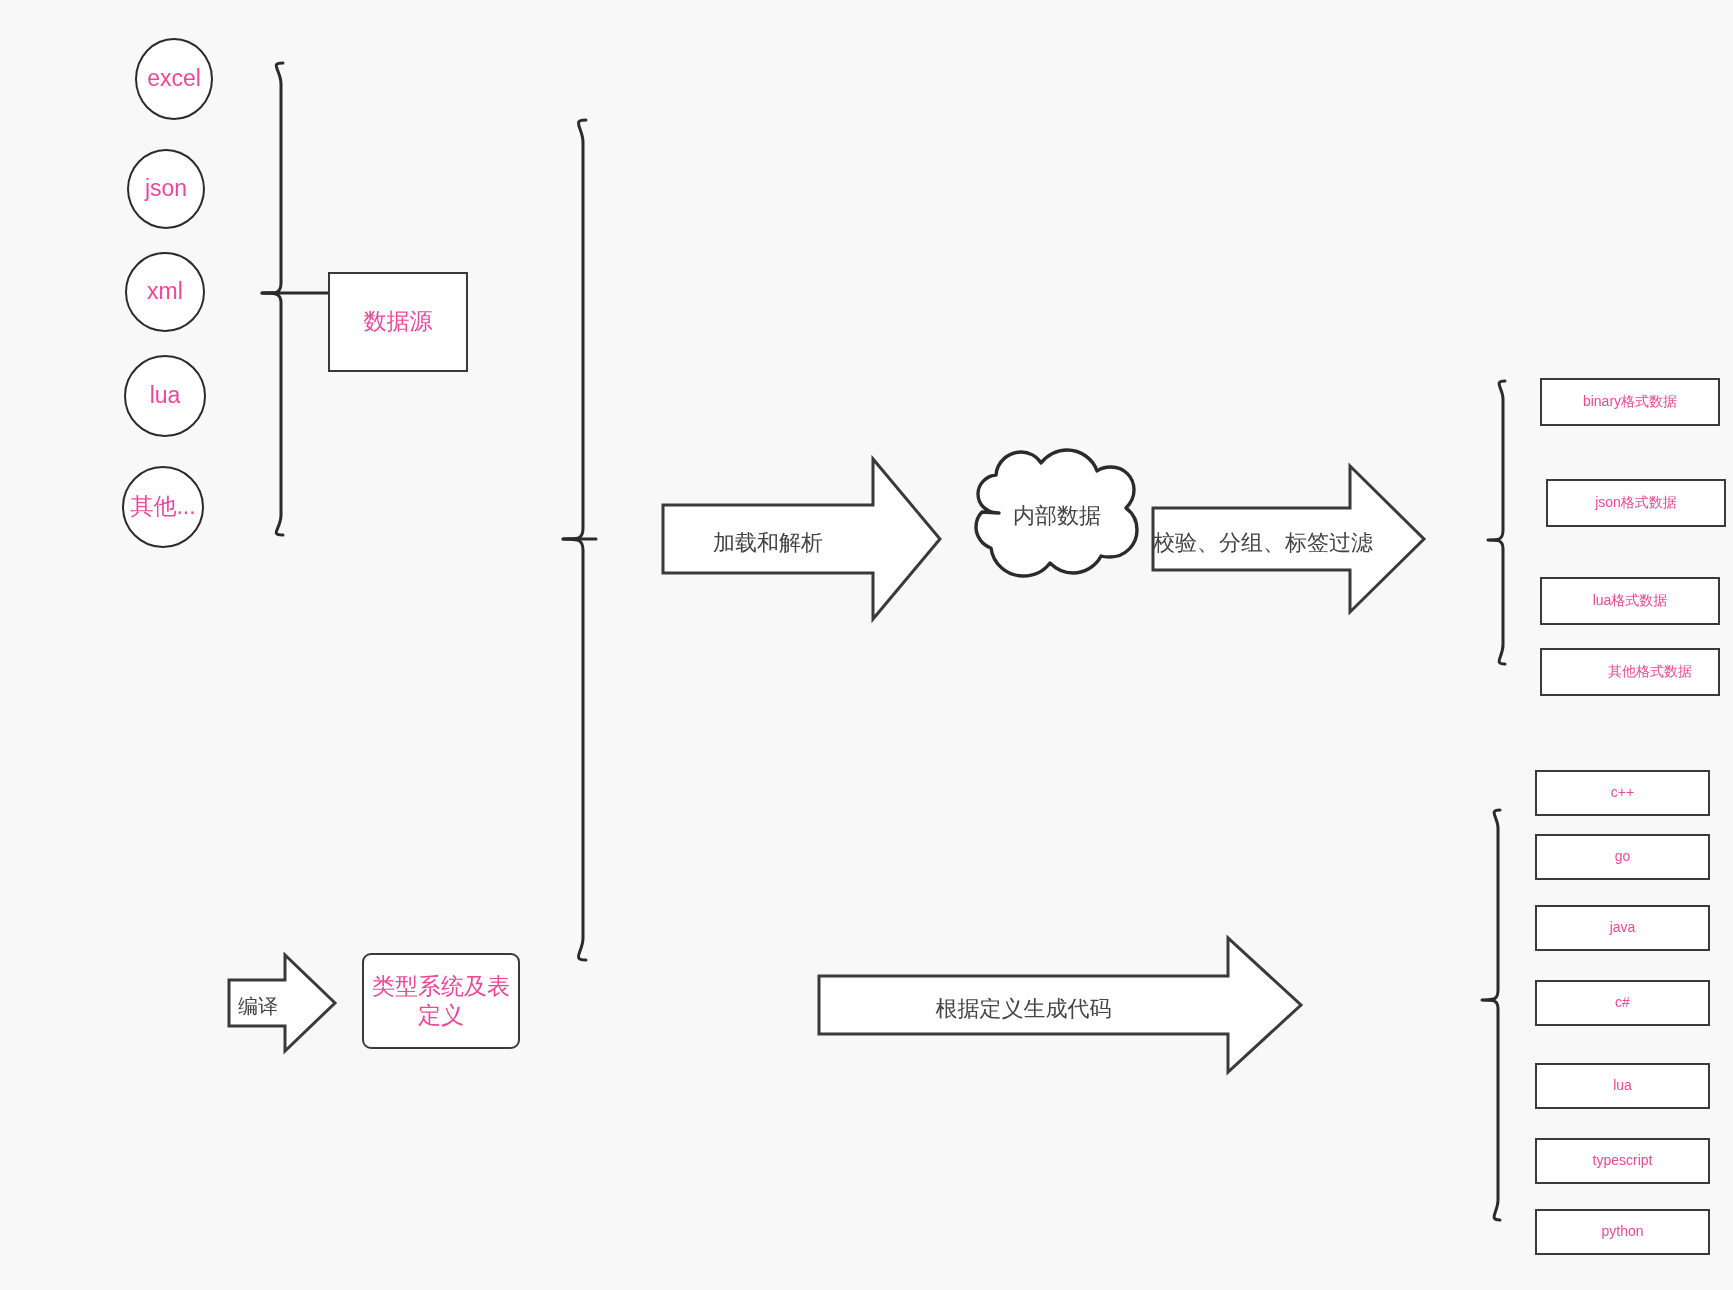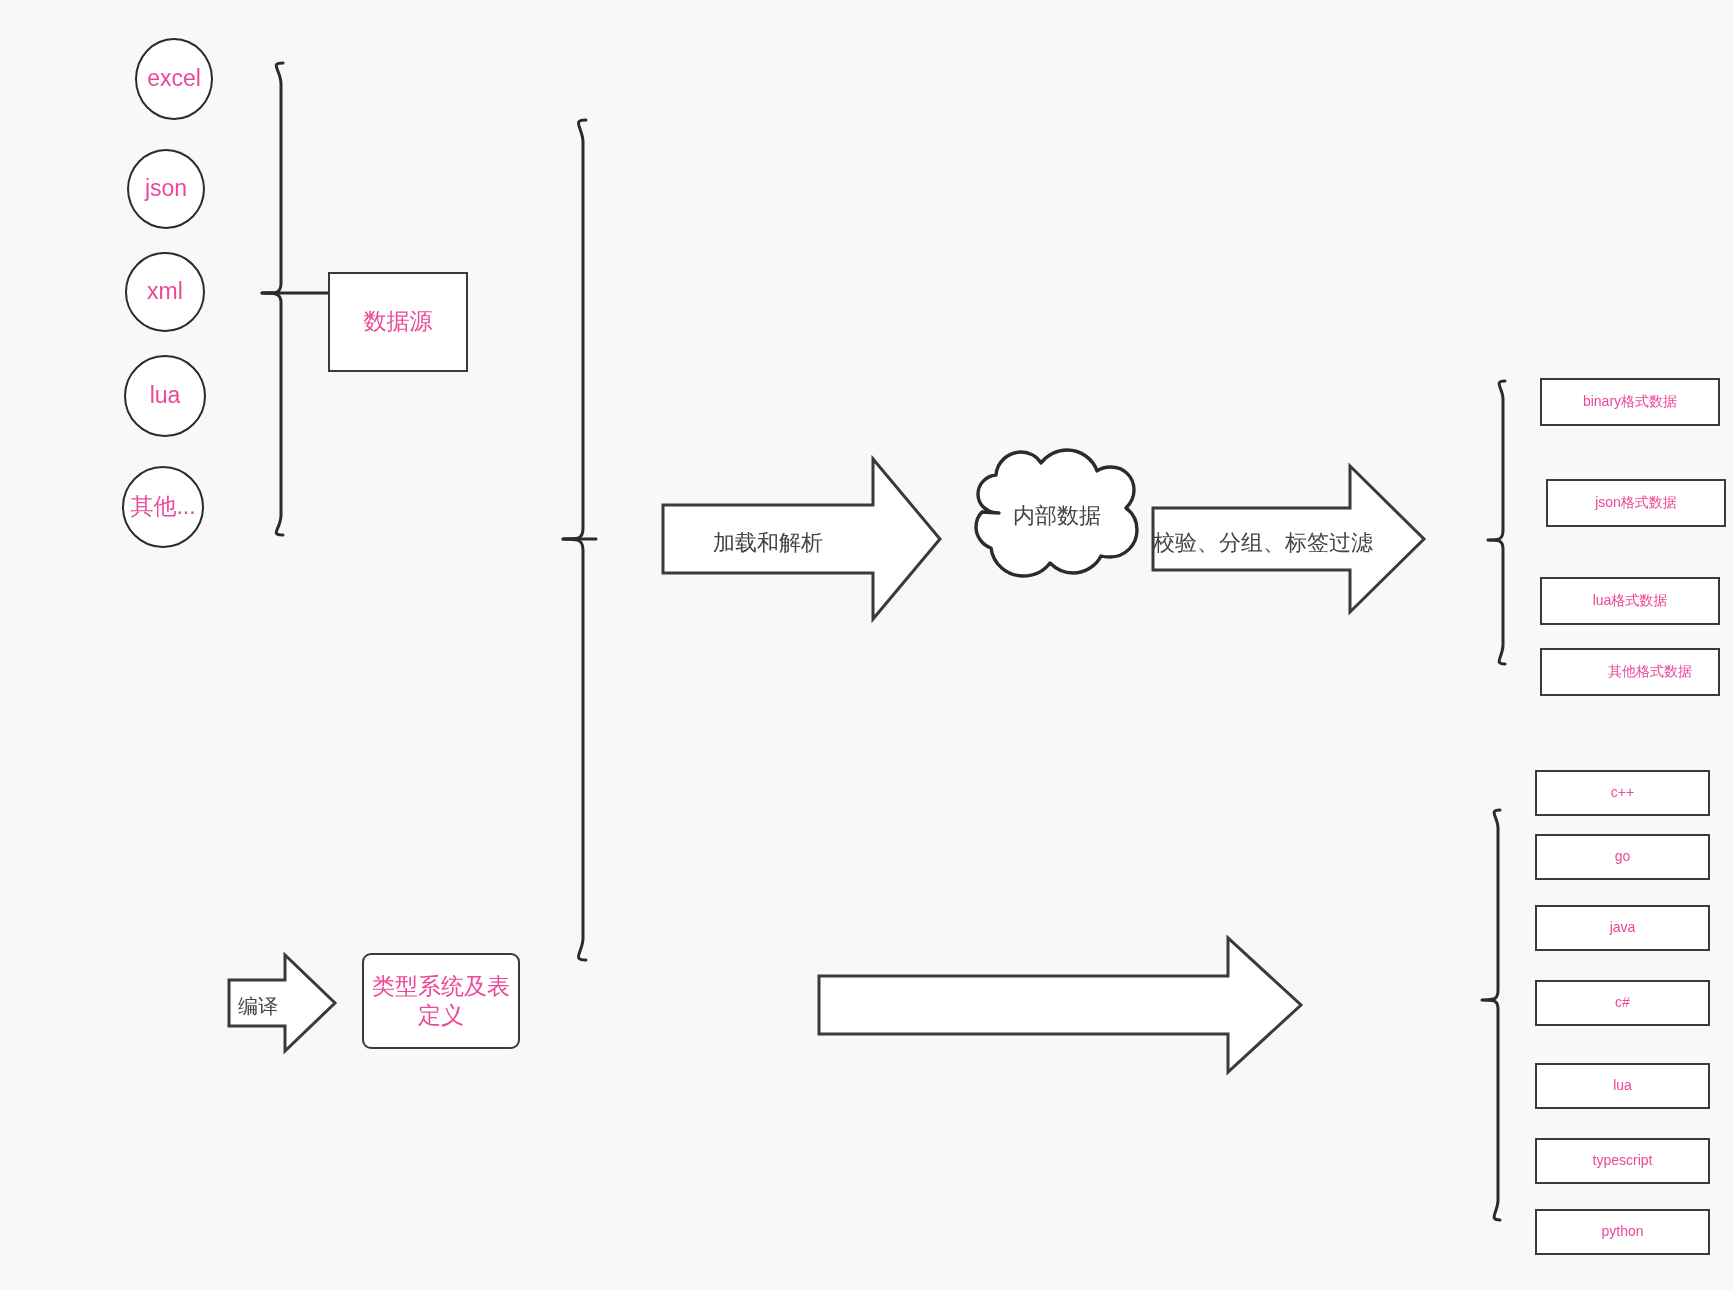--- a/index.html
+++ b/index.html
@@ -182,20 +182,21 @@
   <div class="node rect" style="left:328px; top:272px; width:140px; height:100px;">
     <span>数据源</span>
   </div>
 
   <div class="arrow-label" style="left:663px; top:528px; width:210px;">加载和解析</div>
 
   <div class="arrow-label" style="left:982px; top:501px; width:150px;">内部数据</div>
 
   <div class="arrow-label" style="left:1153px; top:528px; width:197px;">校验、分组、标签过滤</div>
 
+  <div class="arrow-label" style="left:819px; top:994px; width:409px;">根据定义生成代码</div>
 
   <div class="arrow-label small" style="left:229px; top:993px; width:58px;">编译</div>
 
   <div class="node rect-small" style="left:1540px; top:378px; width:180px; height:48px;">
     <span>binary格式数据</span>
   </div>
   <div class="node rect-small" style="left:1540px; top:479px; width:180px; height:48px;margin-left:6px;">
     <span>json格式数据</span>
   </div>
   <div class="node rect-small" style="left:1540px; top:577px; width:180px; height:48px;">

